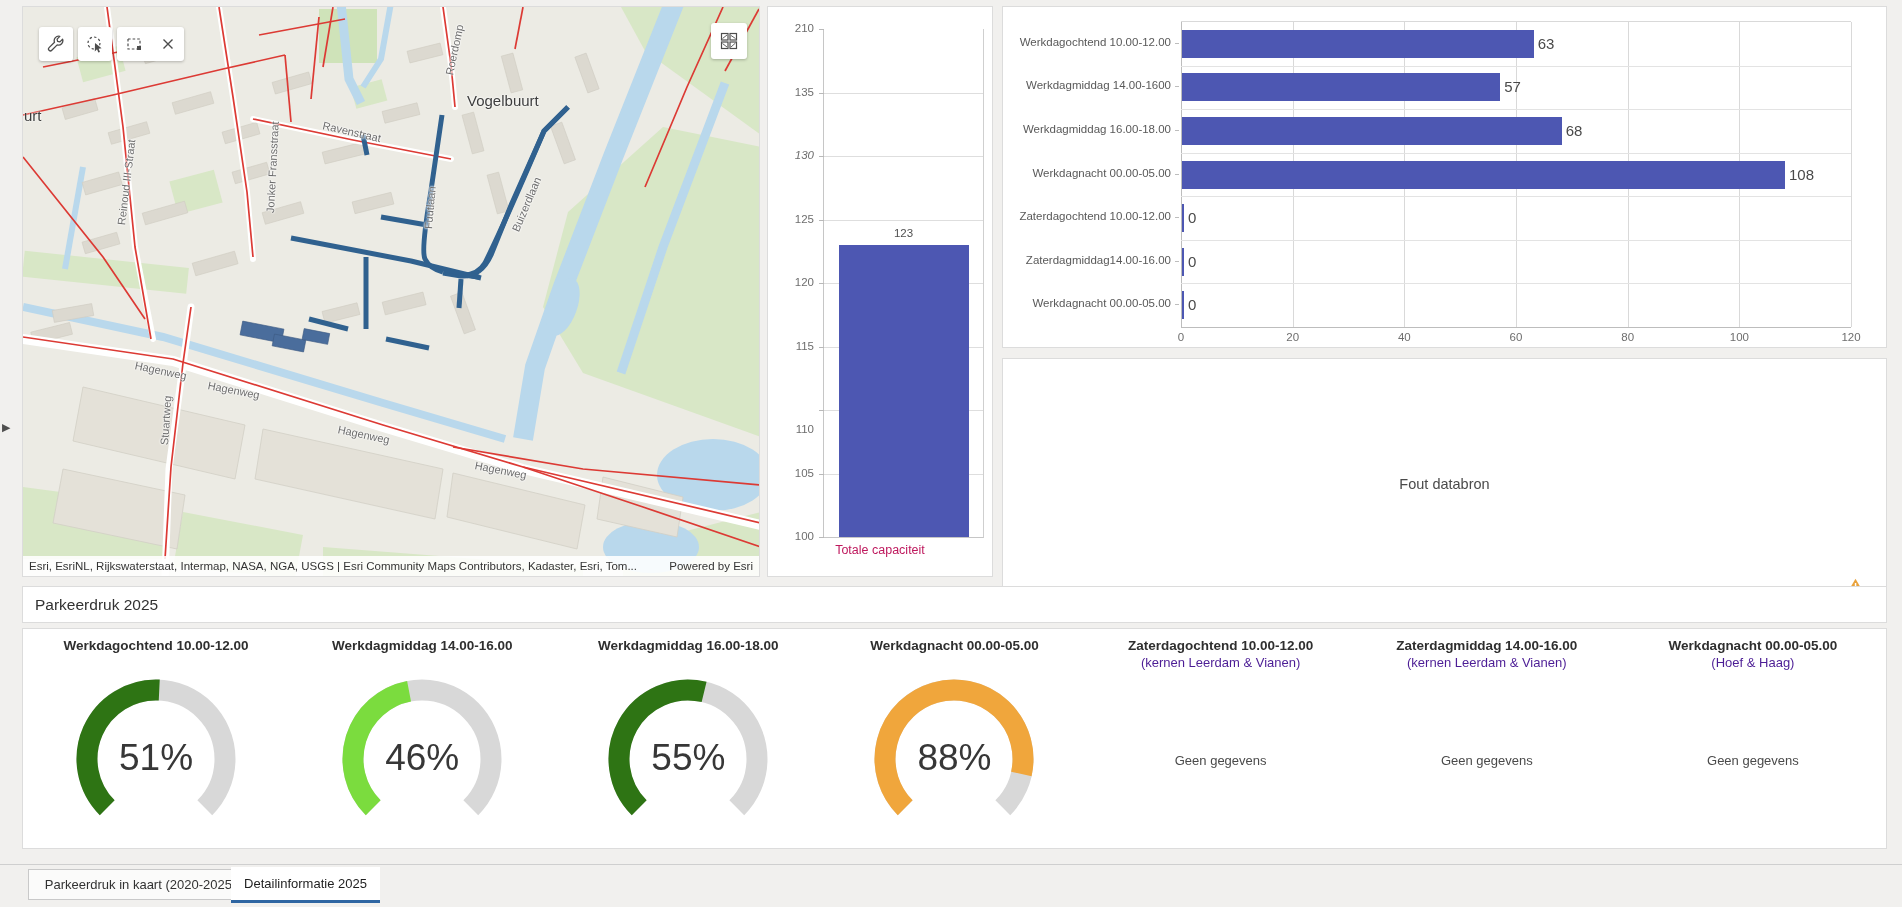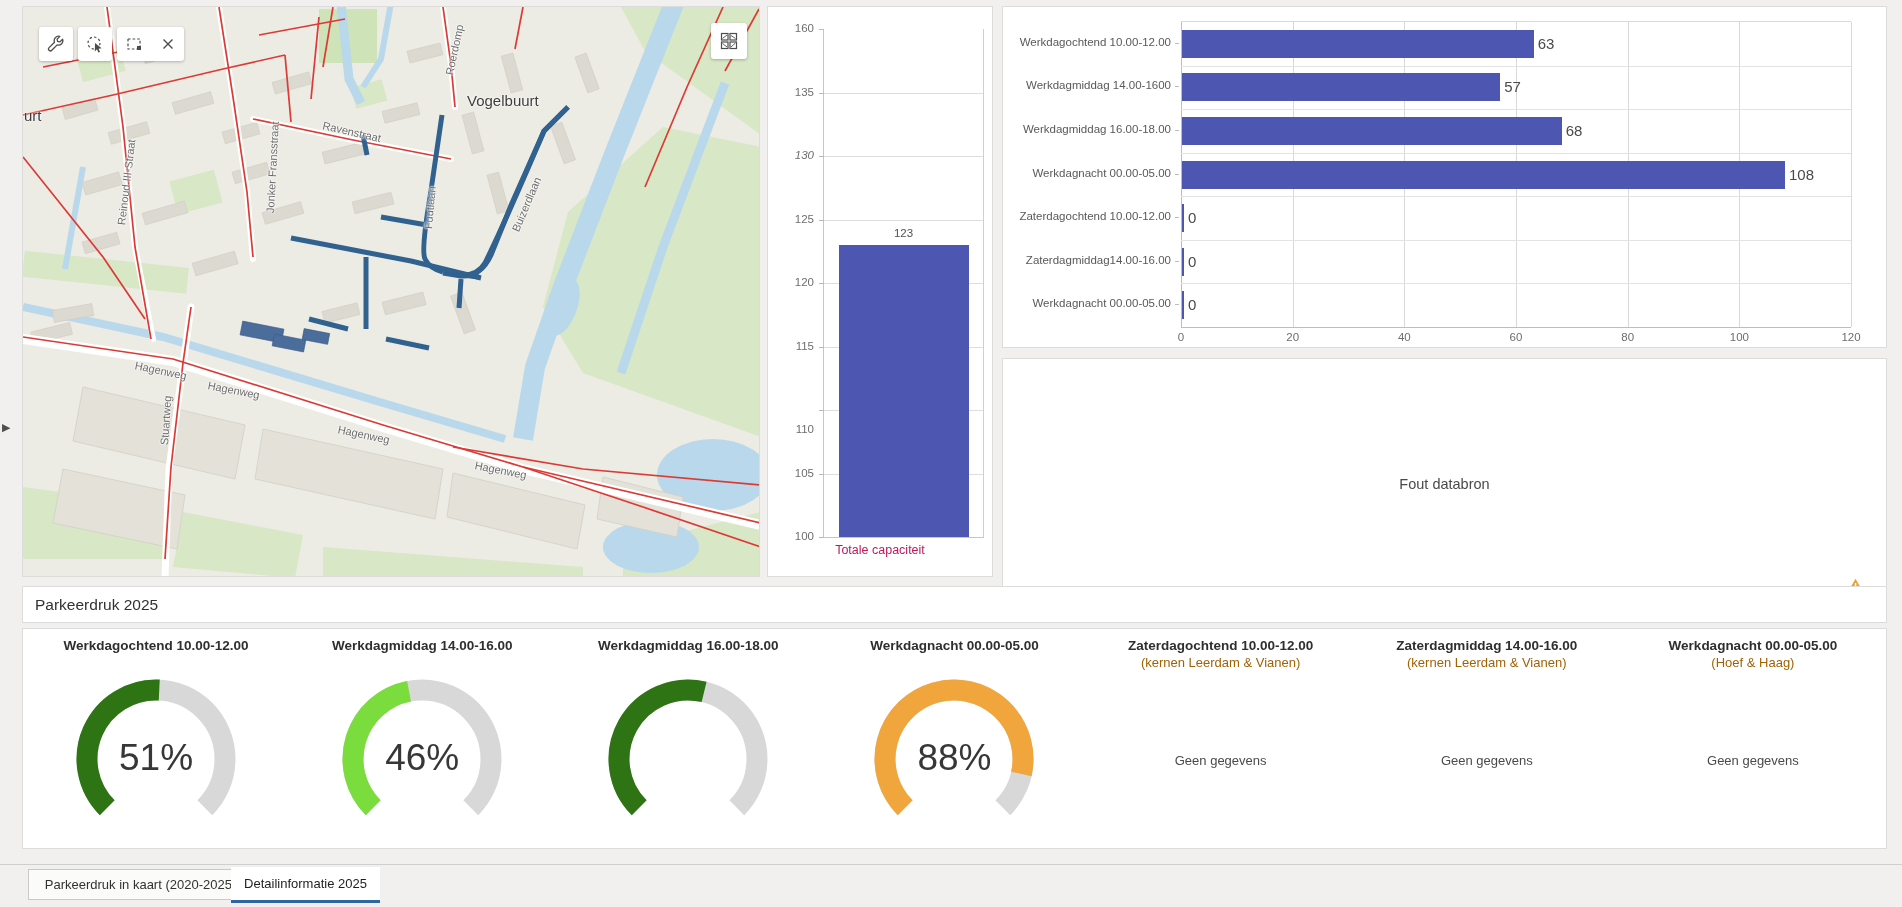--- a/index.html
+++ b/index.html
@@ -71,21 +71,21 @@
   
   #hdr-panel{left:22px;top:586px;width:1865px;height:37px;display:flex;align-items:center;}
   #hdr-title{font-size:15.5px;color:#323232;padding-left:12px;}
 
   
   #gauge-panel{left:22px;top:628px;width:1865px;height:221px;display:flex;}
   .gauge-col{flex:1 1 0;position:relative;}
   .gauge-title{position:absolute;top:9px;left:0;width:100%;text-align:center;
     font-size:13.5px;font-weight:600;color:#2f2f2f;}
   .gauge-subtitle{position:absolute;top:26px;left:0;width:100%;text-align:center;
-    font-size:13px;font-weight:400;color:#a16207;}
+    font-size:13px;font-weight:400;color:#4c1d95;}
   .gauge-wrap{position:absolute;top:46px;left:50%;transform:translateX(-50%);width:200px;height:168px;}
   .gauge-pct{position:absolute;top:62px;left:0;width:100%;text-align:center;
     font-size:37px;color:#373737;}
   .gauge-nodata{position:absolute;top:124px;left:0;width:100%;text-align:center;
     font-size:13px;color:#4a4a4a;}
 
   
   #tabbar{position:absolute;left:0;top:864px;width:1902px;height:43px;border-top:1px solid #cfcfcf;background:#f1f0ee;}
   #tab-0{position:absolute;left:28px;top:4px;width:225px;height:31px;background:#fbfbfa;
     border:1px solid #c9c9c9;box-sizing:border-box;text-align:center;line-height:29px;
@@ -277,20 +277,24 @@
           <rect x="11" y="11" width="6.5" height="6.5"></rect>
           <path d="M3.5 7.5 L8 4" stroke-width="0.9"></path>
           <path d="M12 4.5 L16.5 7.5" stroke-width="0.9"></path>
           <path d="M3.5 12.5 L8 16" stroke-width="0.9"></path>
           <path d="M12 16 L16.5 12" stroke-width="0.9"></path>
         </g>
       </svg>
     </span>
   </div>
 
+  <div id="attribution">
+    <span>Esri, EsriNL, Rijkswaterstaat, Intermap, NASA, NGA, USGS | Esri Community Maps Contributors, Kadaster, Esri, Tom...</span>
+    <span>Powered by Esri</span>
+  </div>
 </div>
 
 <div class="panel" id="cap-panel">
   <div id="cap-plot">
       <div class="ytick-label" style="top: 501px;">100</div>
       <div class="ytick-dash" style="top: 508px;"></div>
       <div class="grid-h" style="top: 444.5px;"></div>
       <div class="ytick-label" style="top: 437.5px;">105</div>
       <div class="ytick-dash" style="top: 444.5px;"></div>
       <div class="grid-h" style="top: 381px;"></div>
@@ -304,21 +308,21 @@
       <div class="ytick-dash" style="top: 254px;"></div>
       <div class="grid-h" style="top: 190.5px;"></div>
       <div class="ytick-label" style="top: 183.5px;">125</div>
       <div class="ytick-dash" style="top: 190.5px;"></div>
       <div class="grid-h" style="top: 127px;"></div>
       <div class="ytick-label" style="top: 120px; font-style: italic;">130</div>
       <div class="ytick-dash" style="top: 127px;"></div>
       <div class="grid-h" style="top: 63.5px;"></div>
       <div class="ytick-label" style="top: 56.5px;">135</div>
       <div class="ytick-dash" style="top: 63.5px;"></div>
-      <div class="ytick-label" style="top: -7px;">160</div>
+      <div class="ytick-label" style="top: -7px;">210</div>
       <div class="ytick-dash" style="top: 0px;"></div>
       <div id="cap-bar" style="left: 15px; width: 130px; top: 215.9px; height: 292.1px; background: rgb(77, 87, 178);"></div>
       <div id="cap-value" style="top: 197.9px;">123</div>
     </div>
   <div id="cap-xlabel">Totale capaciteit</div>
 </div>
 
 <div class="panel" id="hbar-panel">
   <div id="hbar-body" style="position:absolute;inset:0;">
       <div id="hbar-plot">
@@ -403,21 +407,21 @@
       <div class="gauge-wrap"><svg width="200" height="168" viewBox="0 0 200 168">
           <path d="M51.21 132.79 A69 69 0 1 1 148.79 132.79" fill="none" stroke="#d8d8d8" stroke-width="21"></path>
           <path d="M51.21 132.79 A69 69 0 0 1 87.07 16.22" fill="none" stroke="#7bdc3e" stroke-width="21"></path>
         </svg><div class="gauge-pct">46%</div></div>
     </div>
     <div class="gauge-col">
       <div class="gauge-title">Werkdagmiddag 16.00-18.00</div>
       <div class="gauge-wrap"><svg width="200" height="168" viewBox="0 0 200 168">
           <path d="M51.21 132.79 A69 69 0 1 1 148.79 132.79" fill="none" stroke="#d8d8d8" stroke-width="21"></path>
           <path d="M51.21 132.79 A69 69 0 0 1 116.11 16.91" fill="none" stroke="#2e7414" stroke-width="21"></path>
-        </svg></div>
+        </svg><div class="gauge-pct">55%</div></div>
     </div>
     <div class="gauge-col">
       <div class="gauge-title">Werkdagnacht 00.00-05.00</div>
       <div class="gauge-wrap"><svg width="200" height="168" viewBox="0 0 200 168">
           <path d="M51.21 132.79 A69 69 0 1 1 148.79 132.79" fill="none" stroke="#d8d8d8" stroke-width="21"></path>
           <path d="M51.21 132.79 A69 69 0 1 1 167.34 99.05" fill="none" stroke="#f0a63c" stroke-width="21"></path>
         </svg><div class="gauge-pct">88%</div></div>
     </div>
     <div class="gauge-col">
       <div class="gauge-title">Zaterdagochtend 10.00-12.00</div>

